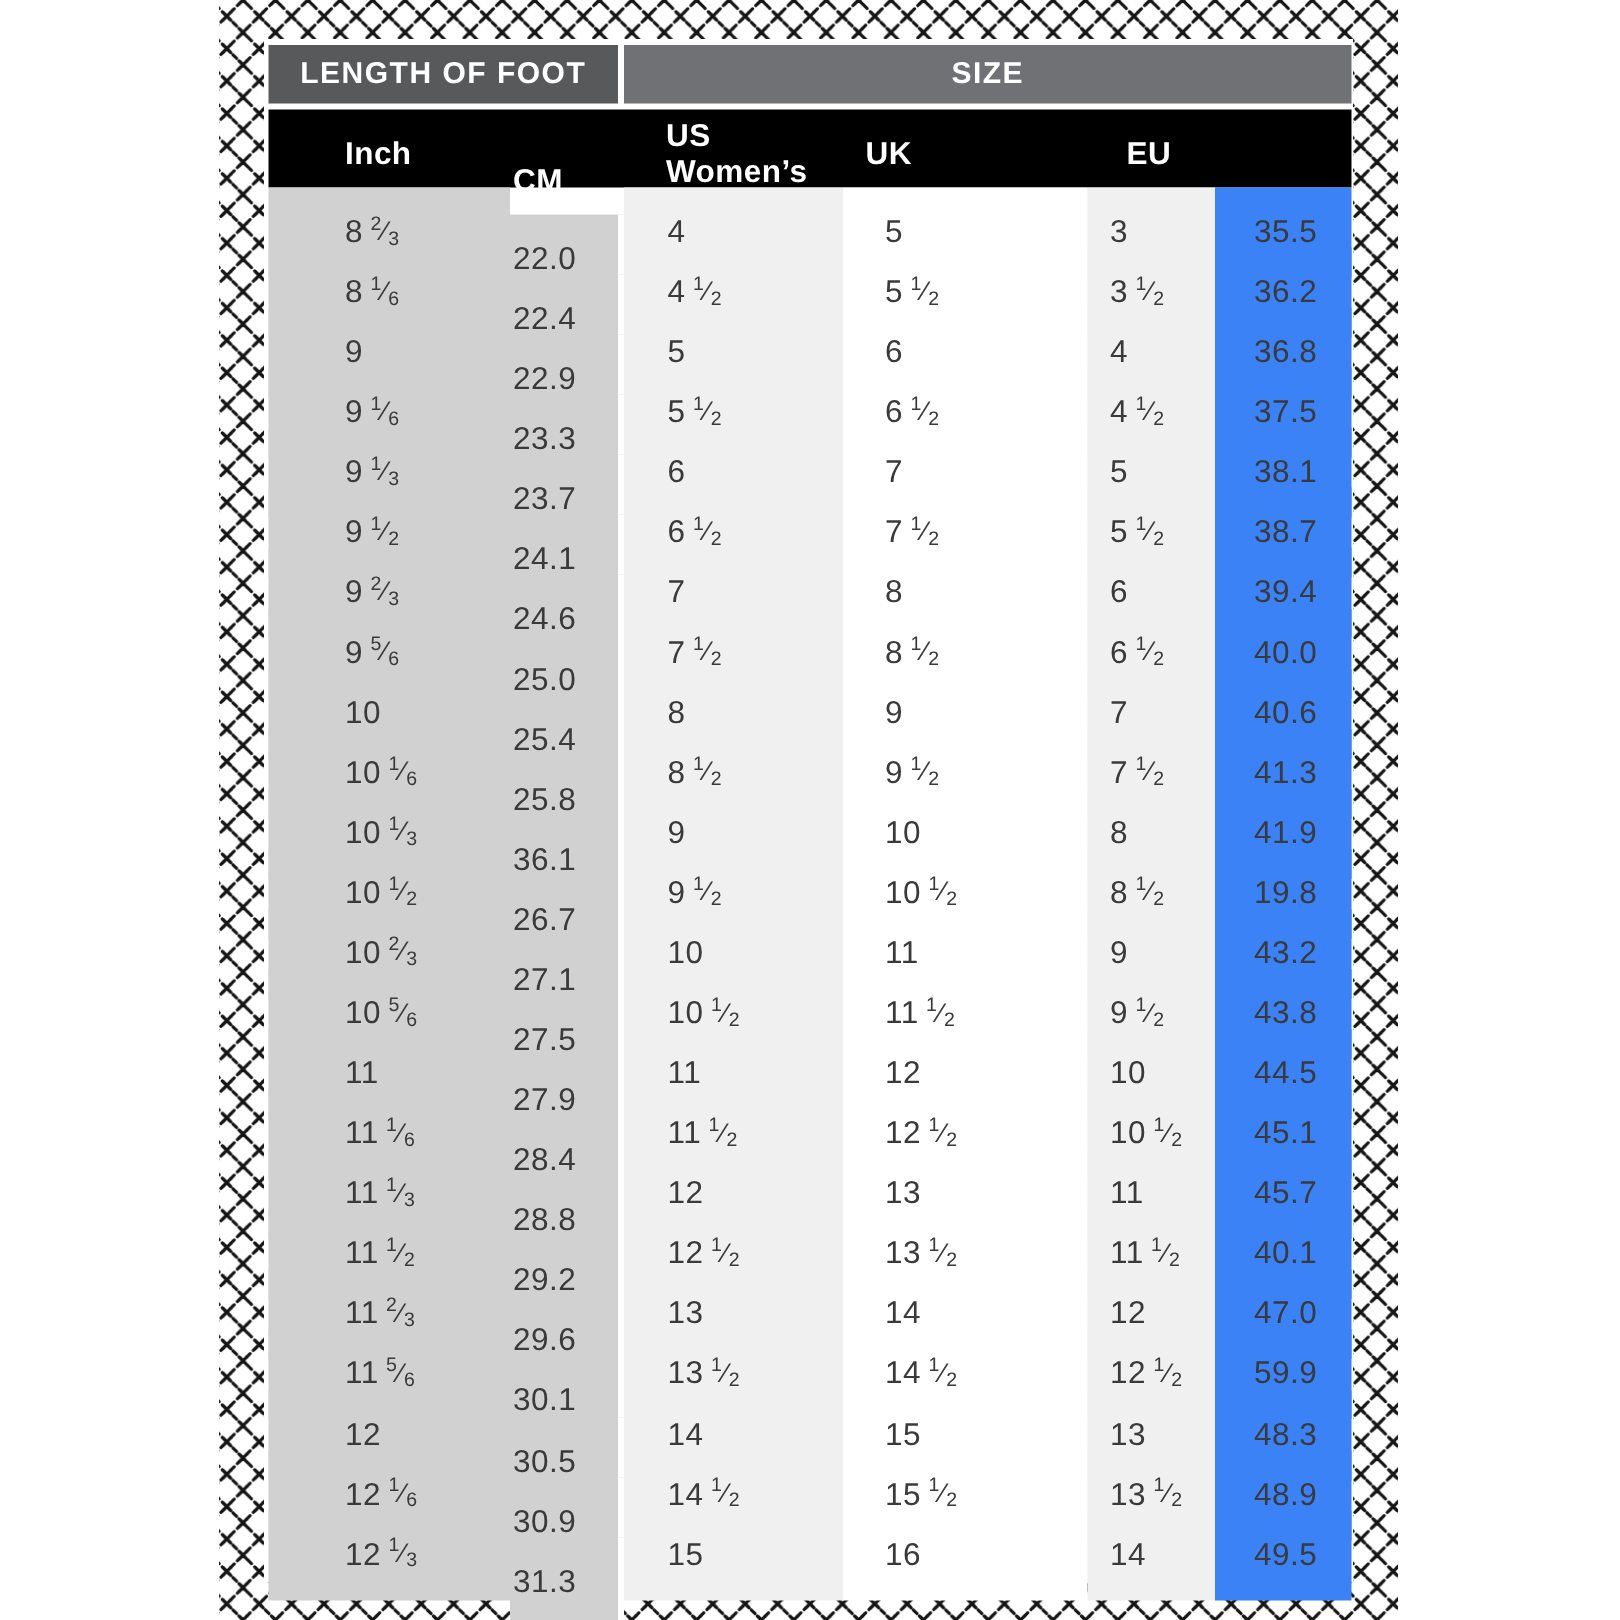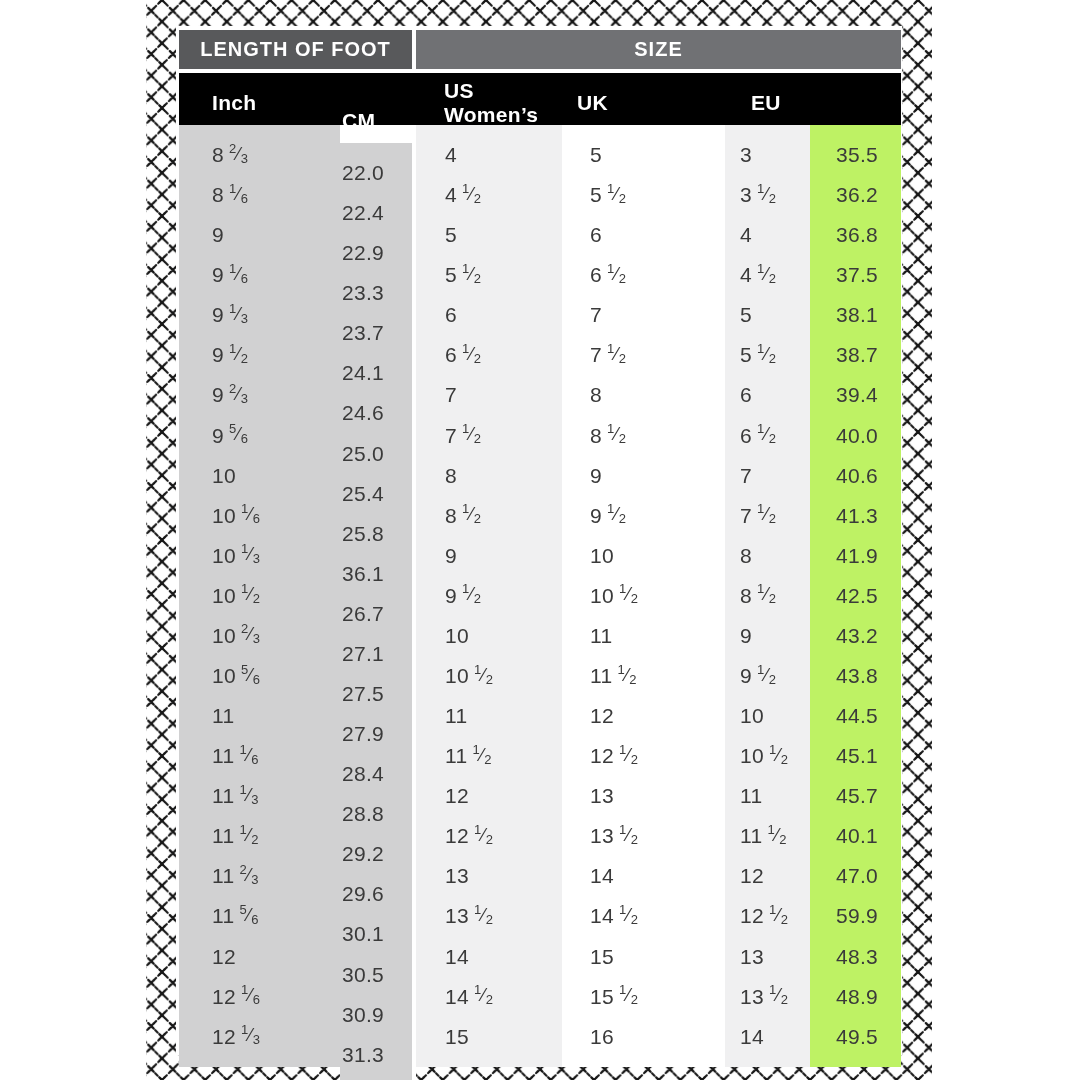--- a/index.html
+++ b/index.html
@@ -21,26 +21,26 @@
   .band-left{background:#58595b;}
   .band-gap{background:#ffffff;}
   .band-right{background:#707174;}
   .band-underline{height:4px;background:#ffffff;}
   
   .grid6{display:grid;grid-template-columns:161px 76px 146px 163px 85px 91px;}
   .thead{height:52px;background:#000000;align-items:center;}
   .thead .cell{background:transparent;border:none;color:#ffffff;font-weight:bold;font-size:21px;}
   .trow{height:40.09px;align-items:center;}
   .cell{height:100%;display:flex;align-items:center;font-size:21px;color:#3a3a3a;letter-spacing:0.3px;}
-  .c0{background:#d1d1d2;padding-left:33px;text-align:center;}
+  .c0{background:#d1d1d2;padding-left:51px;text-align:center;}
   .c1{background:#d1d1d2;border-right:4px solid #ffffff;padding-left:2px;margin-top:36px;}
   .c2{background:#f0f0f1;padding-left:29px;}
   .c3{background:#ffffff;padding-left:28px;}
   .c4{background:#f0f0f1;padding-left:15px;}
-  .c5{background:#bef264;padding-left:26px;}
+  .c5{background:#3b82f6;padding-left:26px;}
   
   .fr{display:inline-flex;align-items:baseline;margin-left:5px;}
   .fr sup{font-size:13px;line-height:1;position:relative;top:-8px;}
   .fr .sl{font-size:18px;margin:0 0.5px;position:relative;top:-1px;}
   .fr sub{font-size:13px;line-height:1;position:relative;top:2px;}
 </style>
 </head>
 <body>
 
 <svg class="frame-svg" width="1080" height="1080" viewBox="0 0 1080 1080" xmlns="http://www.w3.org/2000/svg">
@@ -278,21 +278,21 @@
         <div class="cell c3">10<span class="fr">
             <sup>1</sup>
             <span class="sl">⁄</span>
             <sub>2</sub>
           </span></div>
         <div class="cell c4">8<span class="fr">
             <sup>1</sup>
             <span class="sl">⁄</span>
             <sub>2</sub>
           </span></div>
-        <div class="cell c5">42.5</div>
+        <div class="cell c5">19.8</div>
       </div>
       <div class="grid6 trow">
         <div class="cell c0">10<span class="fr">
             <sup>2</sup>
             <span class="sl">⁄</span>
             <sub>3</sub>
           </span></div>
         <div class="cell c1">27.1</div>
         <div class="cell c2">10</div>
         <div class="cell c3">11</div>

